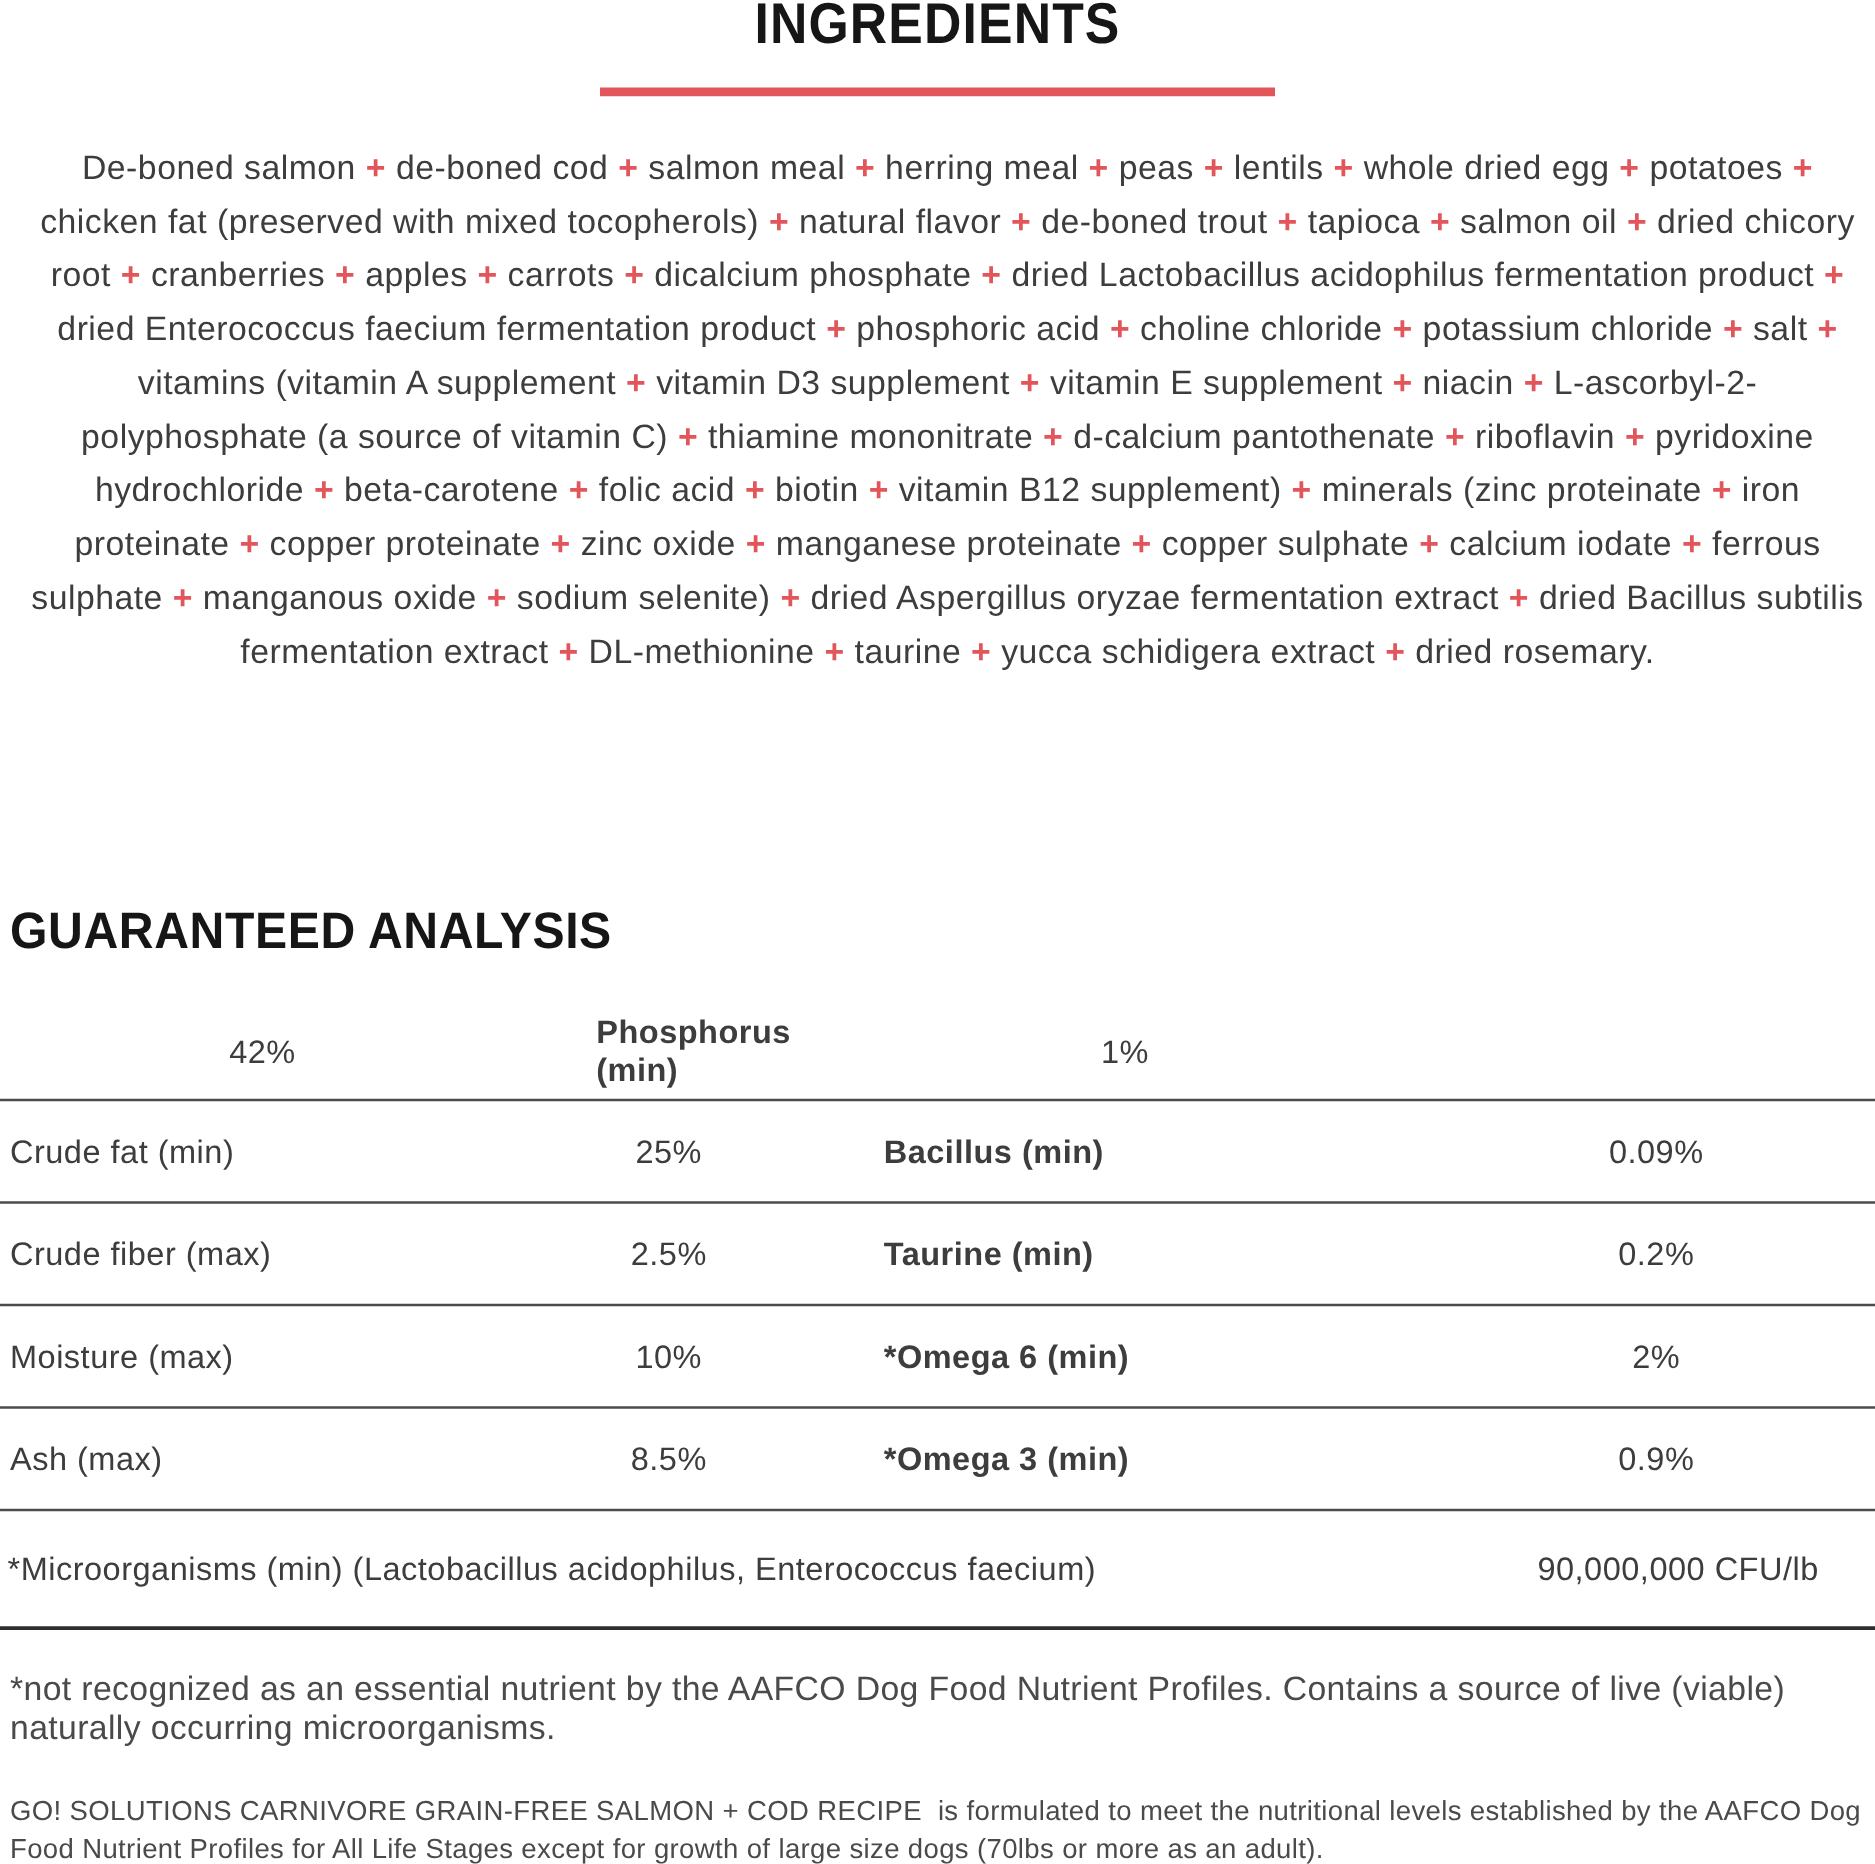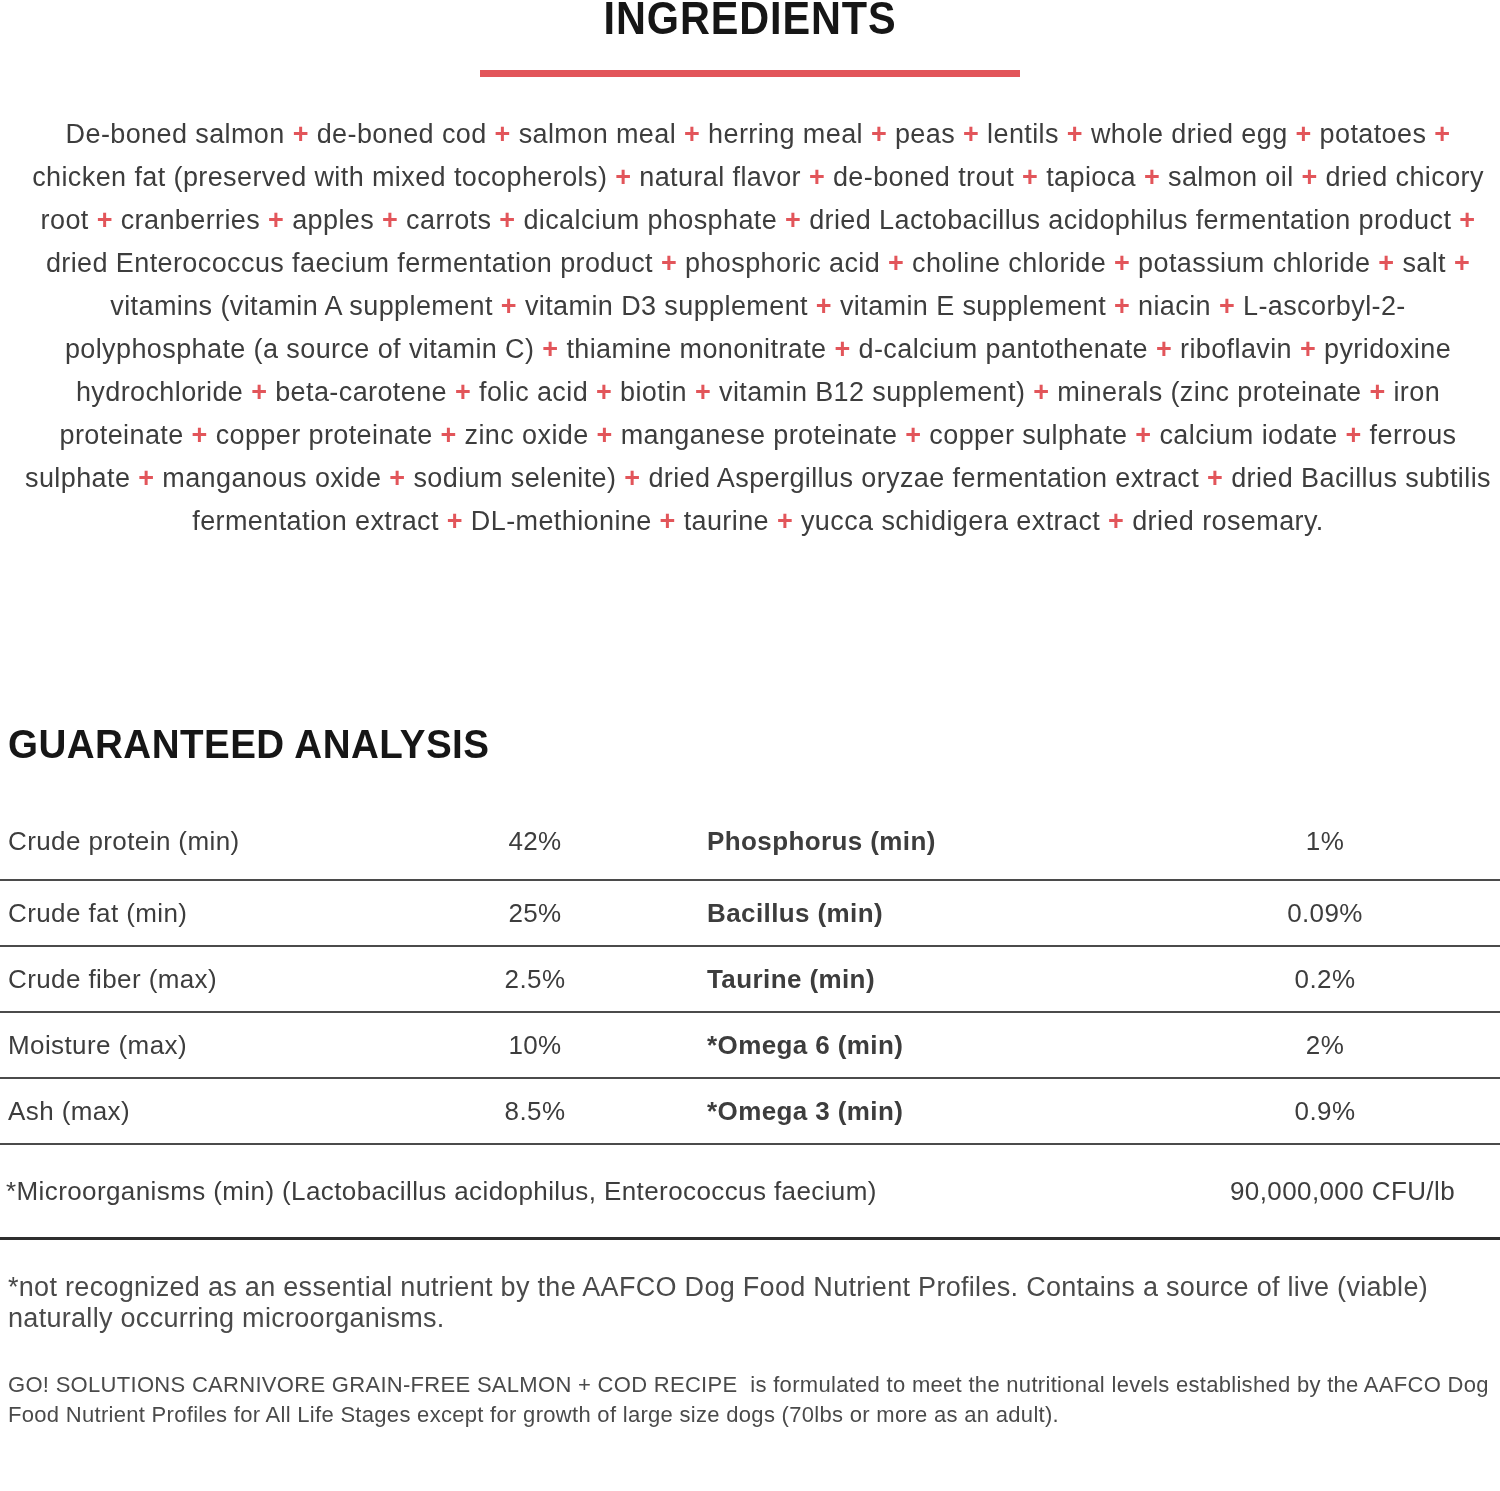--- a/index.html
+++ b/index.html
@@ -62,21 +62,21 @@
     line-height:46px;
   }
   .ga-table{
     margin-top:36px;
     width:1500px;
   }
   .ga-row{
     display:grid;
     grid-template-columns:420px 230px 500px 350px;
     align-items:center;
-    height:66px;
+    height:82px;
     border-bottom:2px solid var(--rule);
     font-size:26px;
     letter-spacing:0.4px;
   }
   .ga-row:first-child{height:78px;}
   .ga-cell-label1{padding-left:8px;text-align:left;}
   .ga-cell-value1{text-align:center;}
   .ga-cell-label2{padding-left:57px;text-align:left;font-weight:bold;}
   .ga-cell-value2{text-align:center;}
 
@@ -116,21 +116,20 @@
   <h1 class="ing-title">INGREDIENTS</h1>
 
   <div class="title-divider"></div>
 
   <p class="ingredients" id="ingredients-paragraph"><span>De-boned salmon</span> <span class="plus">+</span> <span>de-boned cod</span> <span class="plus">+</span> <span>salmon meal</span> <span class="plus">+</span> <span>herring meal</span> <span class="plus">+</span> <span>peas</span> <span class="plus">+</span> <span>lentils</span> <span class="plus">+</span> <span>whole dried egg</span> <span class="plus">+</span> <span>potatoes</span> <span class="plus">+</span> <span>chicken fat (preserved with mixed tocopherols)</span> <span class="plus">+</span> <span>natural flavor</span> <span class="plus">+</span> <span>de-boned trout</span> <span class="plus">+</span> <span>tapioca</span> <span class="plus">+</span> <span>salmon oil</span> <span class="plus">+</span> <span>dried chicory root</span> <span class="plus">+</span> <span>cranberries</span> <span class="plus">+</span> <span>apples</span> <span class="plus">+</span> <span>carrots</span> <span class="plus">+</span> <span>dicalcium phosphate</span> <span class="plus">+</span> <span>dried Lactobacillus acidophilus fermentation product</span> <span class="plus">+</span> <span>dried Enterococcus faecium fermentation product</span> <span class="plus">+</span> <span>phosphoric acid</span> <span class="plus">+</span> <span>choline chloride</span> <span class="plus">+</span> <span>potassium chloride</span> <span class="plus">+</span> <span>salt</span> <span class="plus">+</span> <span>vitamins (vitamin A supplement</span> <span class="plus">+</span> <span>vitamin D3 supplement</span> <span class="plus">+</span> <span>vitamin E supplement</span> <span class="plus">+</span> <span>niacin</span> <span class="plus">+</span> <span>L-ascorbyl-2-polyphosphate (a source of vitamin C)</span> <span class="plus">+</span> <span>thiamine mononitrate</span> <span class="plus">+</span> <span>d-calcium pantothenate</span> <span class="plus">+</span> <span>riboflavin</span> <span class="plus">+</span> <span>pyridoxine hydrochloride</span> <span class="plus">+</span> <span>beta-carotene</span> <span class="plus">+</span> <span>folic acid</span> <span class="plus">+</span> <span>biotin</span> <span class="plus">+</span> <span>vitamin B12 supplement)</span> <span class="plus">+</span> <span>minerals (zinc proteinate</span> <span class="plus">+</span> <span>iron proteinate</span> <span class="plus">+</span> <span>copper proteinate</span> <span class="plus">+</span> <span>zinc oxide</span> <span class="plus">+</span> <span>manganese proteinate</span> <span class="plus">+</span> <span>copper sulphate</span> <span class="plus">+</span> <span>calcium iodate</span> <span class="plus">+</span> <span>ferrous sulphate</span> <span class="plus">+</span> <span>manganous oxide</span> <span class="plus">+</span> <span>sodium selenite)</span> <span class="plus">+</span> <span>dried Aspergillus oryzae fermentation extract</span> <span class="plus">+</span> <span>dried Bacillus subtilis fermentation extract</span> <span class="plus">+</span> <span>DL-methionine</span> <span class="plus">+</span> <span>taurine</span> <span class="plus">+</span> <span>yucca schidigera extract</span> <span class="plus">+</span> <span>dried rosemary.</span></p>
 
   <h2 class="ga-title">GUARANTEED ANALYSIS</h2>
 
   <div class="ga-table" id="ga-table">
       <div class="ga-row">
-        <div class="ga-cell-label1">Crude protein (min)</div>
         <div class="ga-cell-value1">42%</div>
         <div class="ga-cell-label2">Phosphorus (min)</div>
         <div class="ga-cell-value2">1%</div>
       </div>
       <div class="ga-row">
         <div class="ga-cell-label1">Crude fat (min)</div>
         <div class="ga-cell-value1">25%</div>
         <div class="ga-cell-label2">Bacillus (min)</div>
         <div class="ga-cell-value2">0.09%</div>
       </div>

